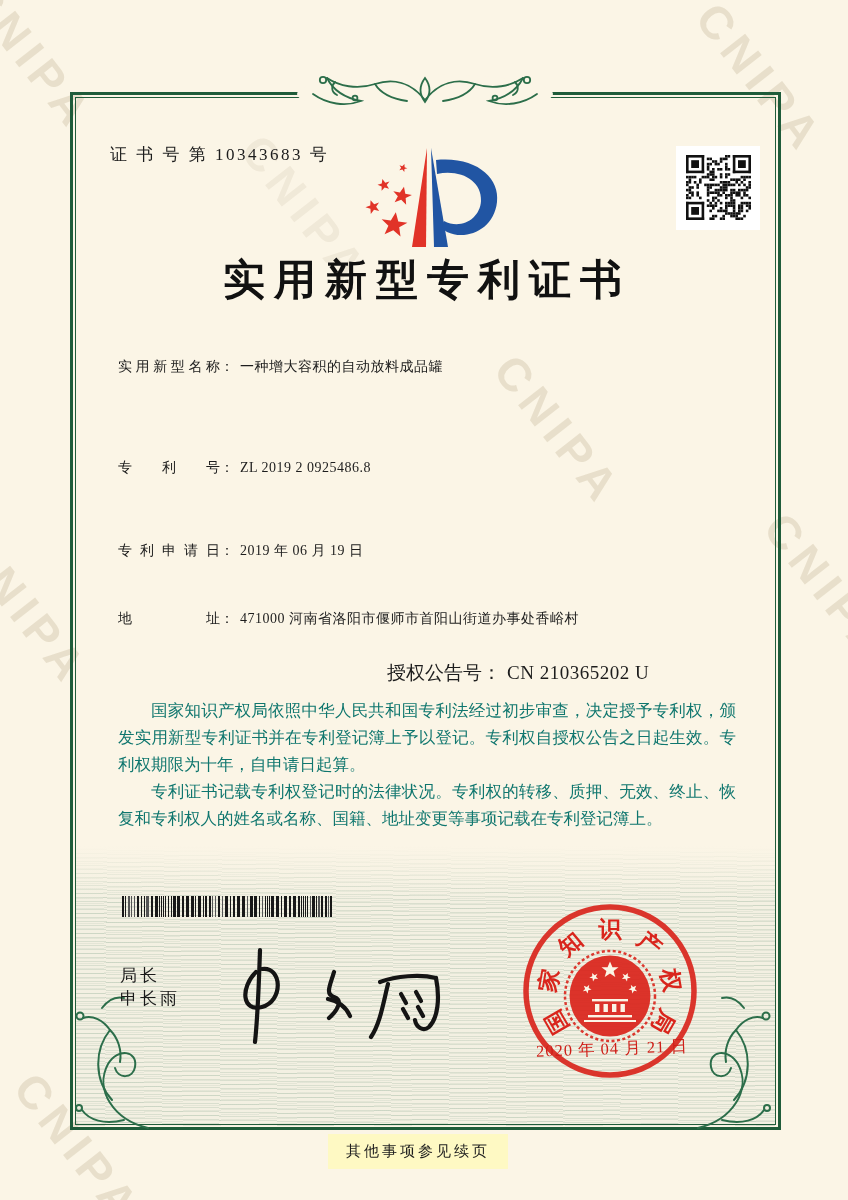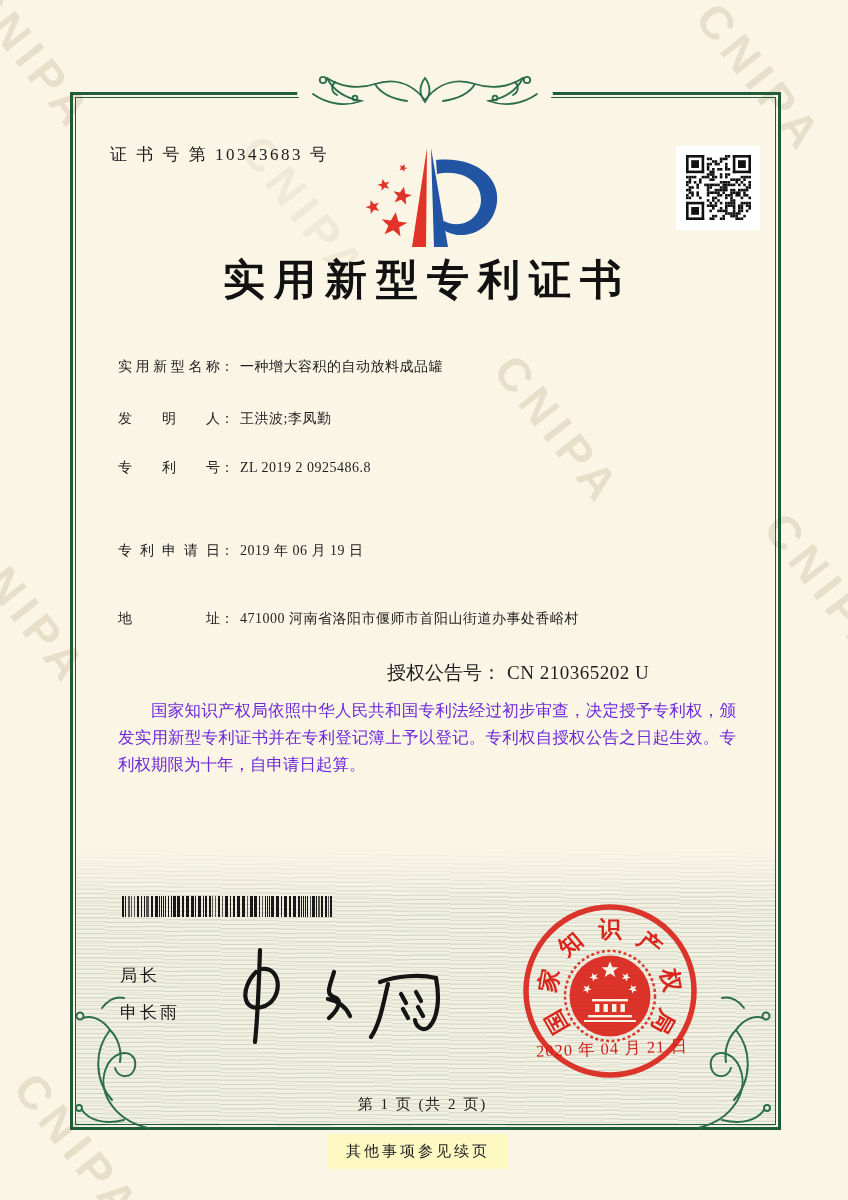--- a/index.html
+++ b/index.html
@@ -53,26 +53,26 @@
     position:absolute;left:70px;top:252px;width:705px;text-align:center;
     font-size:42px;font-weight:bold;letter-spacing:9px;text-indent:9px;color:#111;
   }
   .frow{position:absolute;left:118px;font-size:14px;white-space:nowrap;color:#1d1d1d;}
   .flabel{display:inline-block;width:102px;text-align:justify;text-align-last:justify;}
   .fcolon{display:inline-block;margin-right:6px;}
   .fvalue{letter-spacing:.5px;}
   .frow2{position:absolute;left:387px;font-size:19px;white-space:nowrap;color:#1d1d1d;}
   .paras{
     position:absolute;left:118px;top:697px;width:618px;
-    font-size:16.5px;line-height:27px;text-align:justify;color:#6d28d9;
+    font-size:16.5px;line-height:27px;text-align:justify;color:#0f766e;
   }
   .paras p{margin:0;text-indent:2em;}
   .barcode{position:absolute;left:122px;top:896px;width:215px;height:21px;}
   .signer{position:absolute;left:120px;top:964px;font-size:17px;letter-spacing:3px;color:#1a1a1a;}
-  .signer div{margin-bottom:14px;font-family:Liberation Mono, monospace;}
+  .signer div{font-family:Liberation Mono, monospace;}
   .signature{position:absolute;left:222px;top:942px;width:235px;height:110px;}
   .seal{position:absolute;left:515px;top:896px;width:190px;height:190px;}
   .seal-date{
     position:absolute;left:528px;top:1038px;width:168px;text-align:center;
     font-size:16.5px;color:#cf2019;letter-spacing:1px;transform:rotate(-2deg);
   }
   .page-num{
     position:absolute;left:70px;top:1095px;width:705px;text-align:center;
     font-size:15px;letter-spacing:2px;color:#222;
   }
@@ -385,38 +385,36 @@
         <rect x="52" y="62.400000000000006" width="2.6" height="2.6" fill="#111"></rect>
         <rect x="54.6" y="62.400000000000006" width="2.6" height="2.6" fill="#111"></rect>
       </svg>
   </div>
 
   <div class="title">实用新型专利证书</div>
 
   <div class="frow" style="top:358px;">
     <span class="flabel">实用新型名称</span><span class="fcolon">：</span><span class="fvalue">一种增大容积的自动放料成品罐</span>
   </div>
-  <div class="frow" style="top:410px;">
-    <span class="flabel">发明人</span><span class="fcolon">：</span><span class="fvalue">王洪波;李凤勤</span>
-  </div>
   <div class="frow" style="top:459px;">
     <span class="flabel">专利号</span><span class="fcolon">：</span><span class="fvalue">ZL 2019 2 0925486.8</span>
   </div>
   <div class="frow" style="top:542px;">
     <span class="flabel">专利申请日</span><span class="fcolon">：</span><span class="fvalue">2019 年 06 月 19 日</span>
   </div>
   <div class="frow" style="top:610px;">
     <span class="flabel">地址</span><span class="fcolon">：</span><span class="fvalue">471000 河南省洛阳市偃师市首阳山街道办事处香峪村</span>
   </div>
   <div class="frow2" style="top:660px;">
     <span>授权公告号</span><span class="fcolon">：</span><span class="fvalue">CN 210365202 U</span>
   </div>
 
   <div class="paras">
     <p>国家知识产权局依照中华人民共和国专利法经过初步审查，决定授予专利权，颁发实用新型专利证书并在专利登记簿上予以登记。专利权自授权公告之日起生效。专利权期限为十年，自申请日起算。</p>
+    <p>专利证书记载专利权登记时的法律状况。专利权的转移、质押、无效、终止、恢复和专利权人的姓名或名称、国籍、地址变更等事项记载在专利登记簿上。</p>
   </div>
 
   <svg id="barcode" class="barcode" viewBox="0 0 215 21">
       <rect x="0" y="0" width="2" height="21" fill="#181818"></rect>
       <rect x="3" y="0" width="1" height="21" fill="#181818"></rect>
       <rect x="6" y="0" width="2" height="21" fill="#555"></rect>
       <rect x="9" y="0" width="1" height="21" fill="#555"></rect>
       <rect x="12" y="0" width="1" height="21" fill="#555"></rect>
       <rect x="15" y="0" width="2" height="21" fill="#181818"></rect>
       <rect x="19" y="0" width="1" height="21" fill="#181818"></rect>
@@ -527,16 +525,15 @@
         <rect x="73" y="119" width="44" height="2.4"></rect>
         <rect x="69" y="124" width="52" height="2"></rect>
       </g>
     </g>
     <defs>
       <polygon id="st2" points="0,-10 2.9,-3.1 10,-3.1 4.2,1.2 6.2,8.1 0,4 -6.2,8.1 -4.2,1.2 -10,-3.1 -2.9,-3.1"></polygon>
     </defs>
   </svg>
   <div class="seal-date">2020 年 04 月 21 日</div>
 
-  <div class="page-num">第 1 页 (共 2 页)</div>
 
   <div class="cont-note">其他事项参见续页</div>
 </div>
 
 </body></html>

